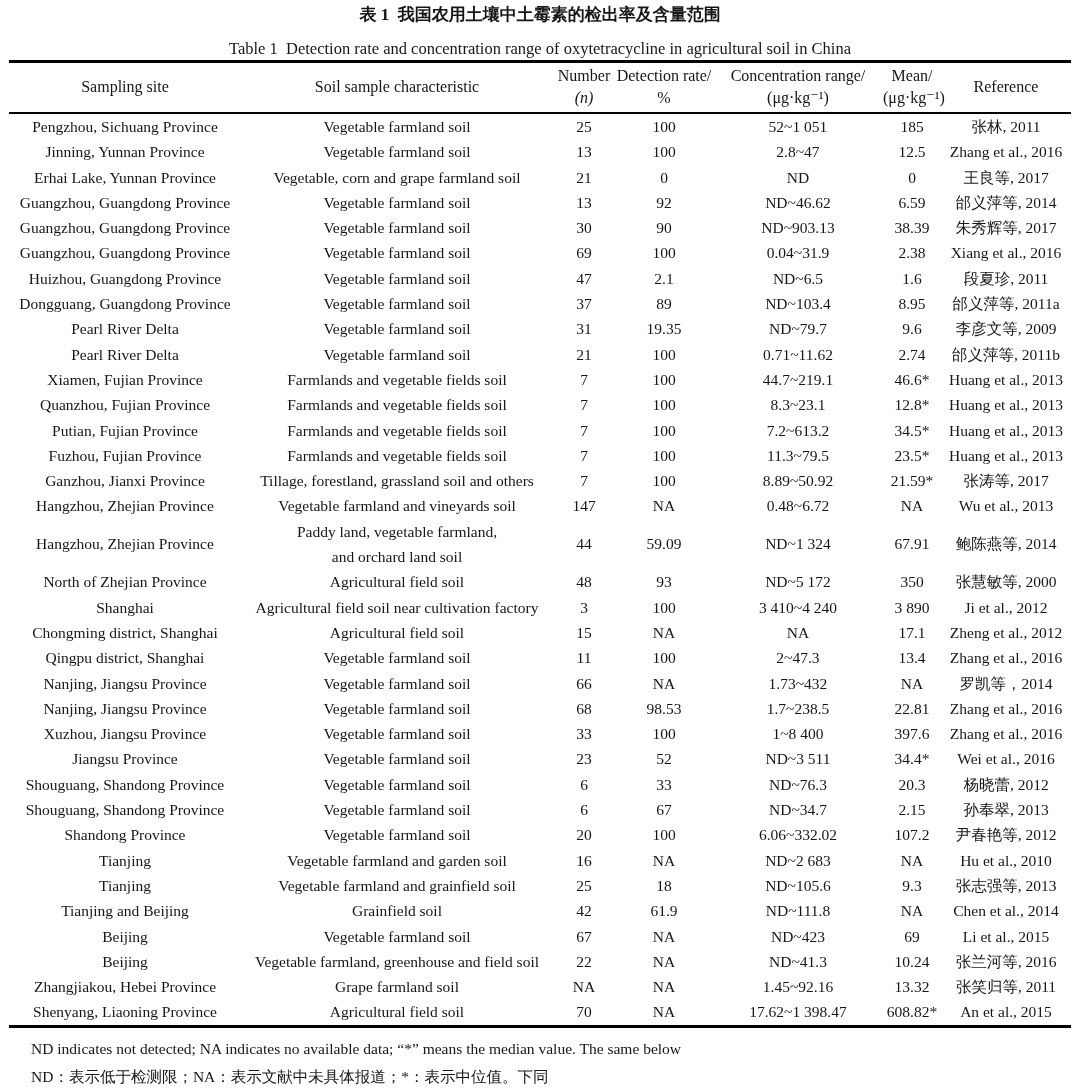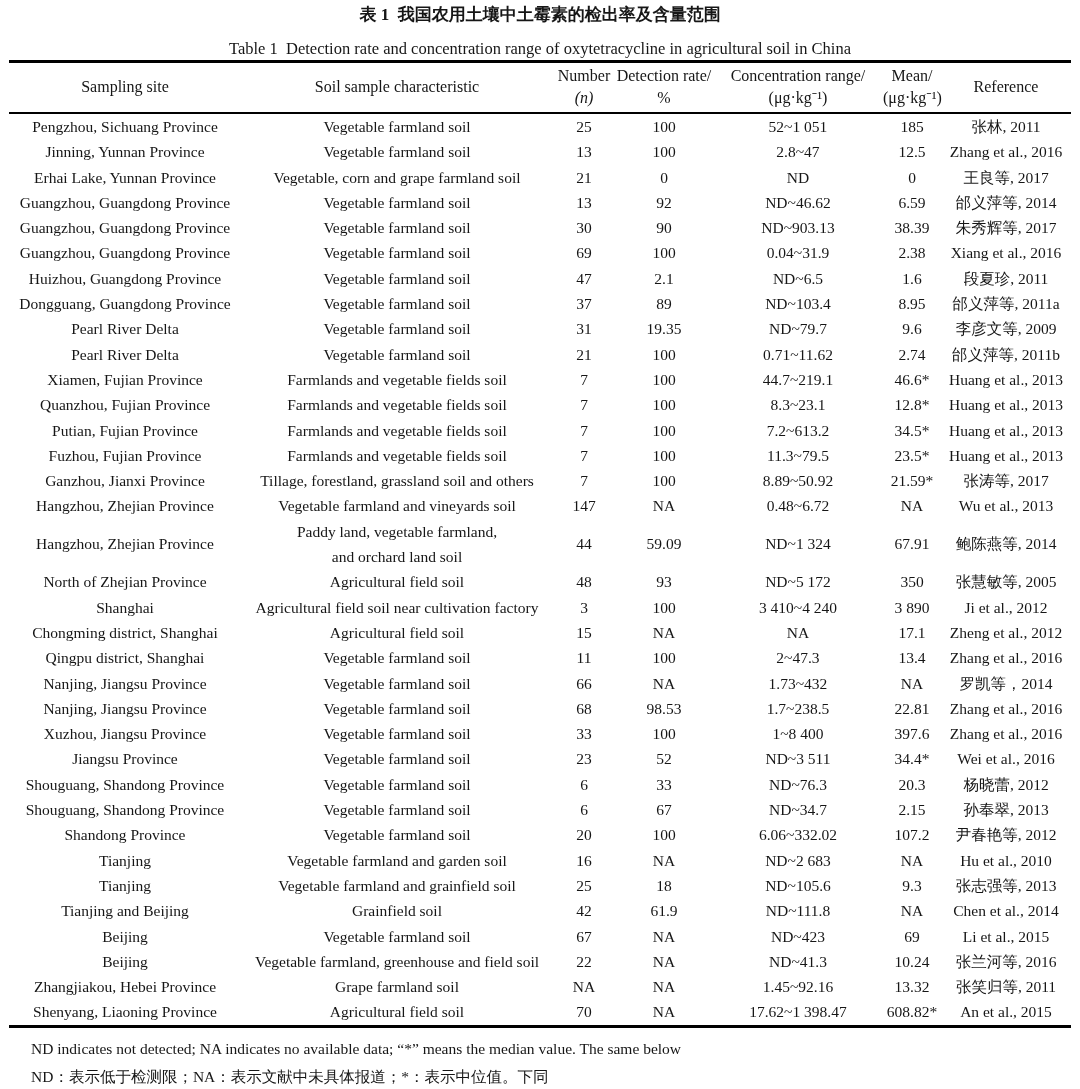--- a/index.html
+++ b/index.html
@@ -8,21 +8,20 @@
     background: #ffffff;
     width: 1080px;
     height: 1089px;
     font-family: "Liberation Serif", "DejaVu Serif", serif;
     color: #161616;
   }
   .page {
     width: 1062px;
     margin: 0 auto;
     padding-top: 5px;
-    font-family: Liberation Serif, serif;
   }
   .title-cn {
     text-align: center;
     font-weight: bold;
     font-size: 17px;
     line-height: 20px;
     white-space: pre;
   }
   .title-en {
     text-align: center;
@@ -266,21 +265,21 @@
           <td>67.91</td>
           <td>鲍陈燕等, 2014</td>
         </tr>
         <tr>
           <td>North of Zhejian Province</td>
           <td>Agricultural field soil</td>
           <td>48</td>
           <td>93</td>
           <td>ND~5 172</td>
           <td>350</td>
-          <td>张慧敏等, 2005</td>
+          <td>张慧敏等, 2000</td>
         </tr>
         <tr>
           <td>Shanghai</td>
           <td>Agricultural field soil near cultivation factory</td>
           <td>3</td>
           <td>100</td>
           <td>3 410~4 240</td>
           <td>3 890</td>
           <td>Ji et al., 2012</td>
         </tr>

